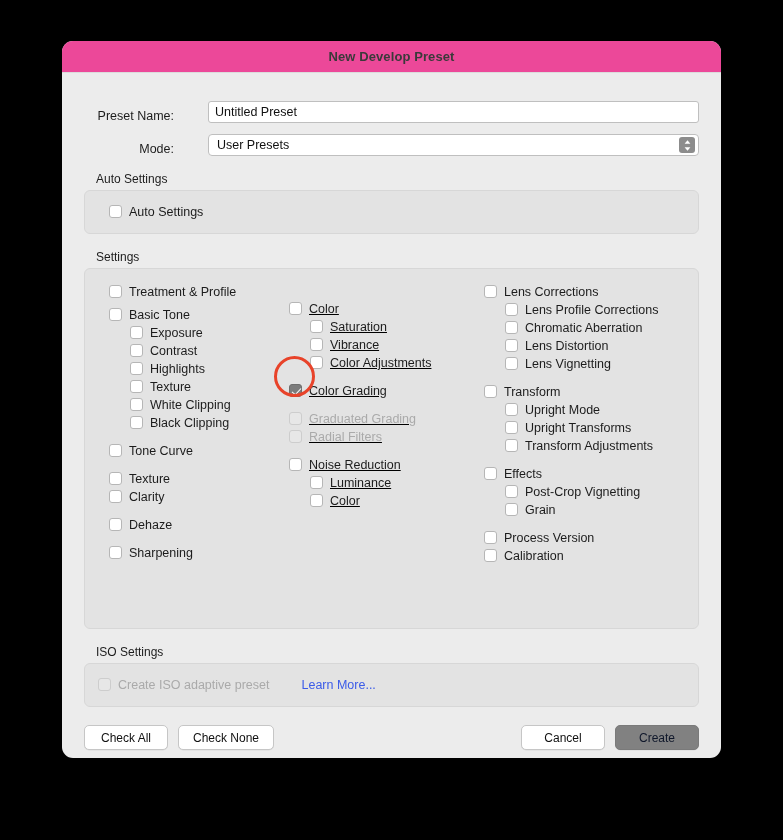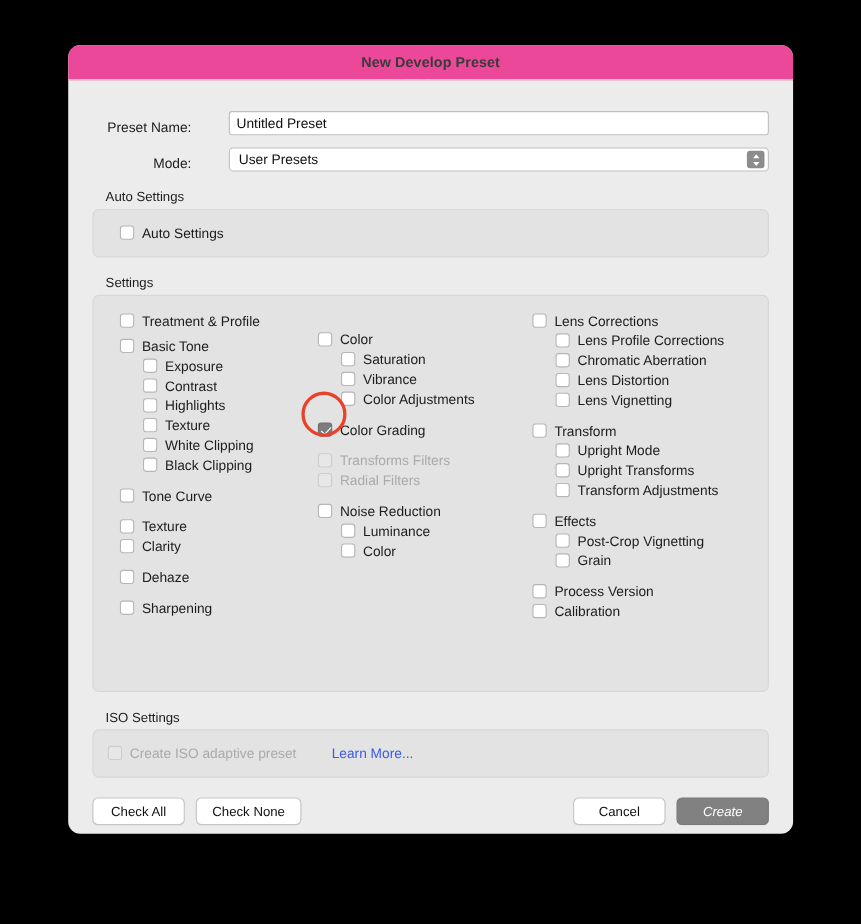--- a/index.html
+++ b/index.html
@@ -132,21 +132,21 @@
     white-space: nowrap;
   }
   .cblabel.disabled { color: #aaaaaa; }
 
   
   .cols {
     display: flex;
     padding-left: 24px;
   }
   .col-1 { width: 180px; }
-  .col-2 { width: 195px; }
+  .col-2 { width: 195px; text-decoration: underline; }
   .col-3 { width: 200px; }
   .spacer-17 { height: 17px; }
 
   
   .iso-inner {
     display: flex; align-items: center;
     padding-left: 13px;
   }
   .learn-link {
     font-size: 12.5px; color: #3b5be8;
@@ -169,22 +169,21 @@
     font-family: "Liberation Sans", sans-serif;
     padding: 0 14px;
     display: flex; align-items: center; justify-content: center;
     margin-right: 10px;
     box-shadow: 0 0.5px 0.5px rgba(0,0,0,.08);
   }
   .btn.last { margin-right: 0; }
   .btn.default {
     background: #818181;
     border-color: #7a7a7a;
-    color: #ffffff;
-    font-style: italic;
+    color: #0f172a;
   }
 
   
   .annot-circle {
     position: absolute;
     left: 274px; top: 356px;
     width: 41px; height: 41px;
     border: 3px solid #e8432a;
     border-radius: 50%;
     pointer-events: none;
@@ -303,21 +302,21 @@
           <div class="cbrow indent">
             <span class="cb"></span>
             <span class="cblabel">Color Adjustments</span>
           </div>
           <div class="cbrow gap">
             <span class="cb checked"></span>
             <span class="cblabel">Color Grading</span>
           </div>
           <div class="cbrow gap">
             <span class="cb disabled"></span>
-            <span class="cblabel disabled">Transforms Filters</span>
+            <span class="cblabel disabled">Graduated Grading</span>
           </div>
           <div class="cbrow">
             <span class="cb disabled"></span>
             <span class="cblabel disabled">Radial Filters</span>
           </div>
           <div class="cbrow gap">
             <span class="cb"></span>
             <span class="cblabel">Noise Reduction</span>
           </div>
           <div class="cbrow indent">

